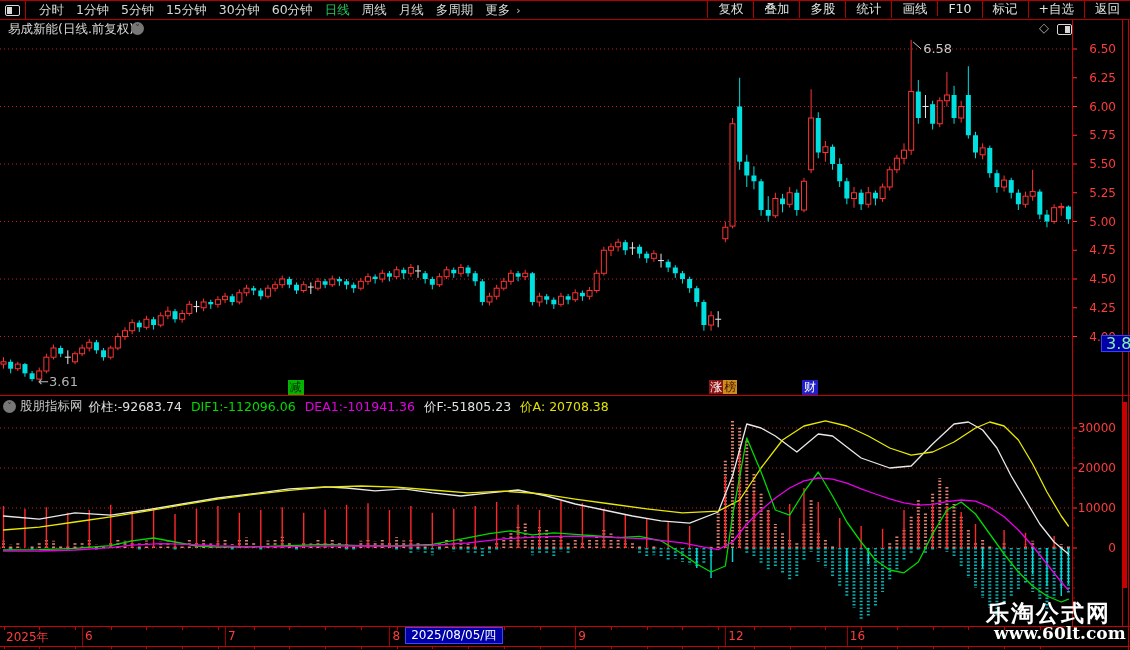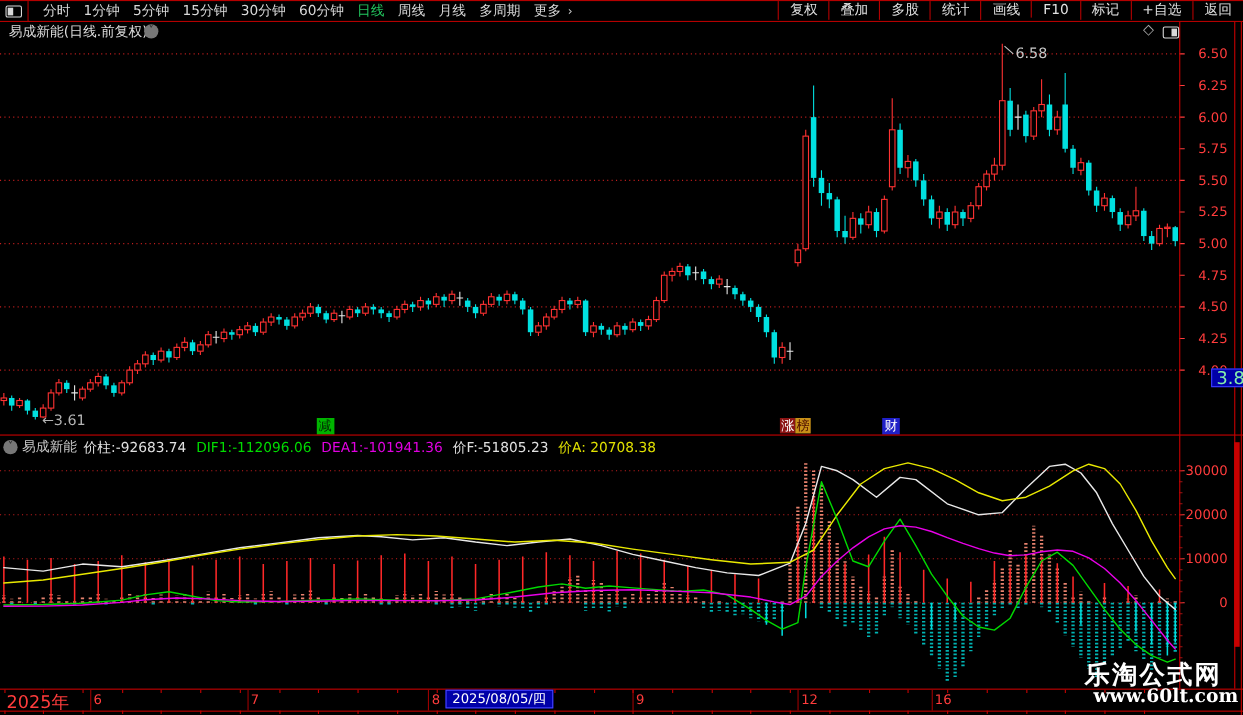--- a/index.html
+++ b/index.html
@@ -47,21 +47,21 @@
   #price-box{position:absolute;left:1073px;top:335px;width:48px;height:15px;background:#0000a8;
              border:1px solid #3c3cff;color:#86efac;font-size:16px;line-height:15px;padding-left:4px;z-index:12;margin-left:28px;}
   #date-box{position:absolute;top:627px;height:15px;background:#0000a8;border:1px solid #4444ff;
             color:#fff;font-size:12px;line-height:15px;text-align:center;z-index:12;}
   
   #timeline{position:absolute;top:626px;left:0;width:1130px;height:19px;
             border-top:1px solid #c80000;border-bottom:1px solid #c80000;z-index:8;}
   .month-label{position:absolute;top:2px;color:#ff3c3c;font-size:12px;}
   .month-line{position:absolute;top:0;width:1px;height:19px;background:#9c0000;}
   .wtick{position:absolute;top:0;width:1px;height:3px;background:#c80000;}
-  #year-label{position:absolute;left:6px;top:2px;color:#ff3c3c;font-size:16px;}
+  #year-label{position:absolute;left:6px;top:2px;color:#ff3c3c;font-size:12px;}
   #below-strip{position:absolute;top:646px;left:0;width:1130px;height:4px;}
   .btick{position:absolute;top:0;width:1px;height:3px;background:#c80000;}
   
   .vline{position:absolute;width:1px;background:#c80000;z-index:9;}
   #ind-scroll{position:absolute;left:1122px;top:402px;width:5px;height:186px;background:#c80000;z-index:11;}
   
   #wm1{position:absolute;left:986px;top:598px;color:#fff;font-size:23px;font-weight:bold;letter-spacing:2px;z-index:20;}
   #wm2{position:absolute;left:994px;top:623px;color:#fff;font-size:17px;font-weight:bold;z-index:20;
        font-family:"DejaVu Serif","Liberation Serif",serif;}
   svg{position:absolute;left:0;top:0;}
@@ -525,21 +525,21 @@
   </div>
   <div id="markers">
       <div class="mark green" style="left: 287.527px;">减</div>
       <div class="mark twotone" style="left: 709.2px;"><span class="a">涨</span><span class="b">榜</span></div>
       <div class="mark blue" style="left: 802.111px;">财</div>
     </div>
   <div id="price-box">3.85</div>
 
   <div id="ind-header">
     <span class="circlechev" style="margin-left:3px;">˅</span>
-    <span class="src">易成新能</span>
+    <span class="src">股朋指标网</span>
     <span id="ind-fields"><span class="ind-field" style="color: rgb(224, 224, 224);">价柱:-92683.74</span><span class="ind-field" style="color: rgb(0, 220, 0);">DIF1:-112096.06</span><span class="ind-field" style="color: rgb(224, 0, 224);">DEA1:-101941.36</span><span class="ind-field" style="color: rgb(224, 224, 224);">价F:-51805.23</span><span class="ind-field" style="color: rgb(224, 224, 0);">价A: 20708.38</span></span>
   </div>
 
   <div id="ind-wrap">
     <svg id="ind-svg" width="1130" height="211">
         <line x1="0" y1="13" x2="1072" y2="13" stroke="#c41e1e" stroke-width="1" stroke-dasharray="1 3"></line>
         <line x1="1072" y1="13" x2="1077" y2="13" stroke="#ff3c3c"></line>
         <text x="1116" y="17" fill="#ff3c3c" font-size="12" text-anchor="end">30000</text>
         <line x1="0" y1="53" x2="1072" y2="53" stroke="#c41e1e" stroke-width="1" stroke-dasharray="1 3"></line>
         <line x1="1072" y1="53" x2="1077" y2="53" stroke="#ff3c3c"></line>

